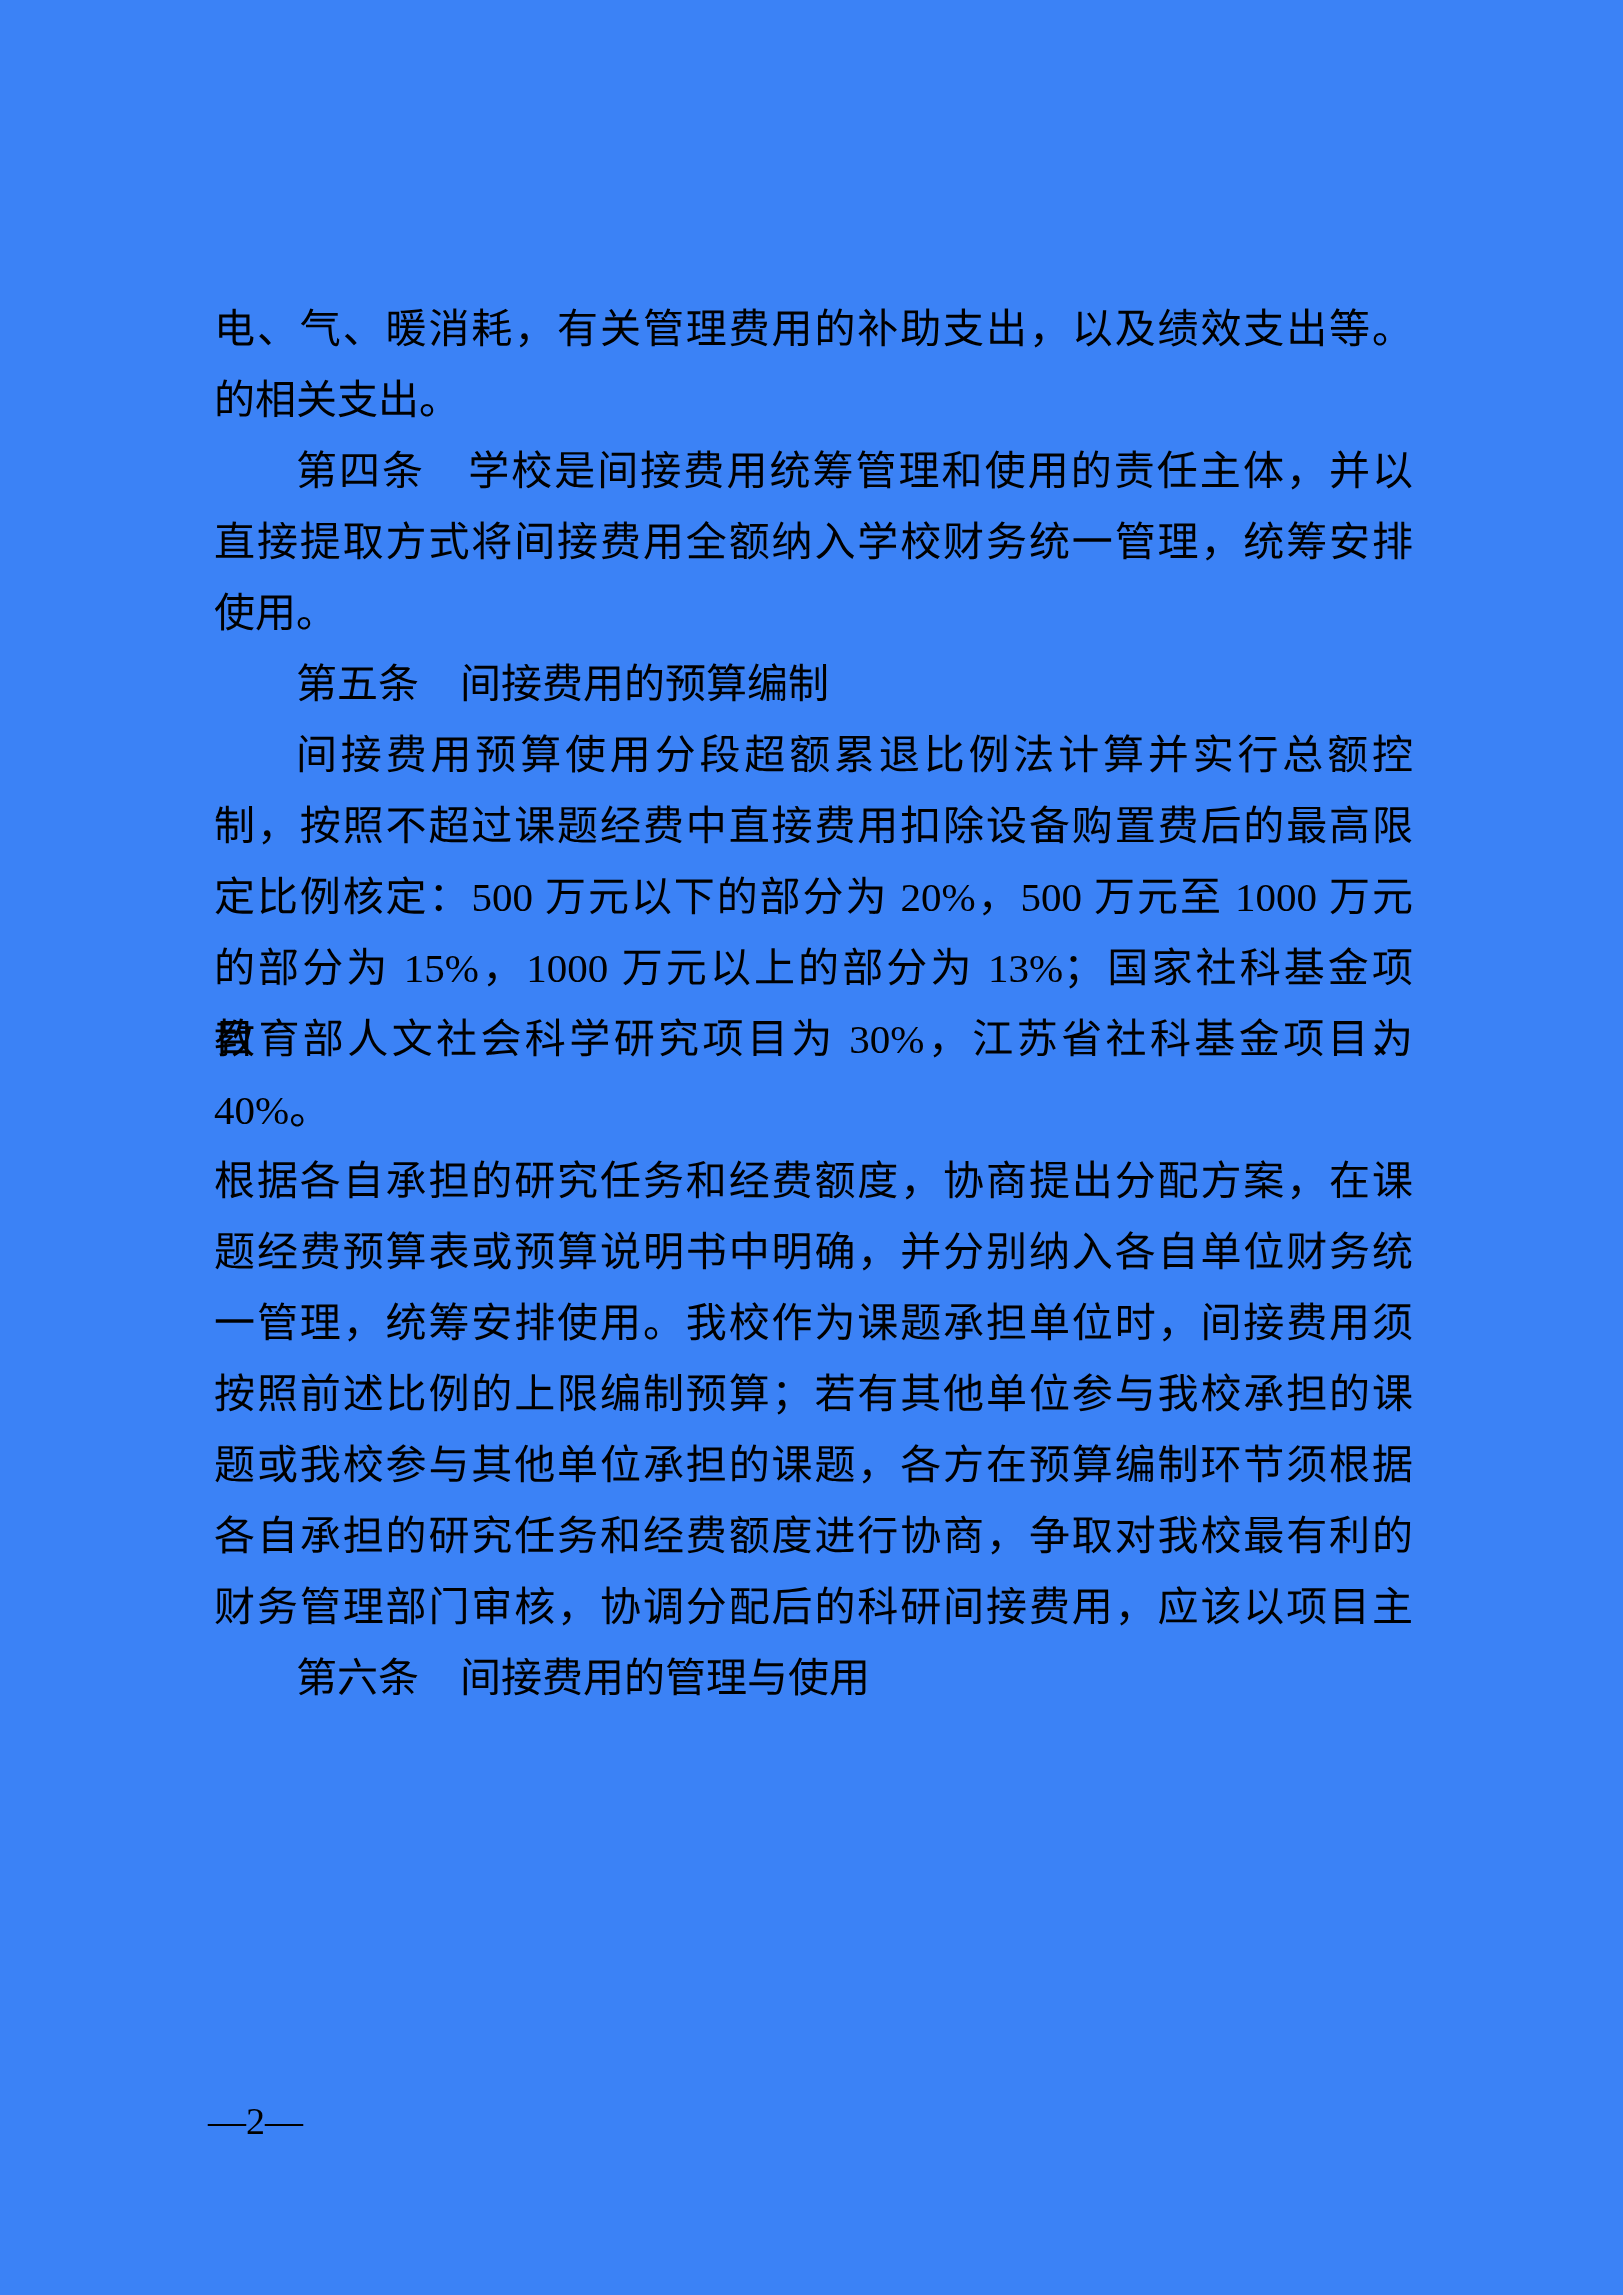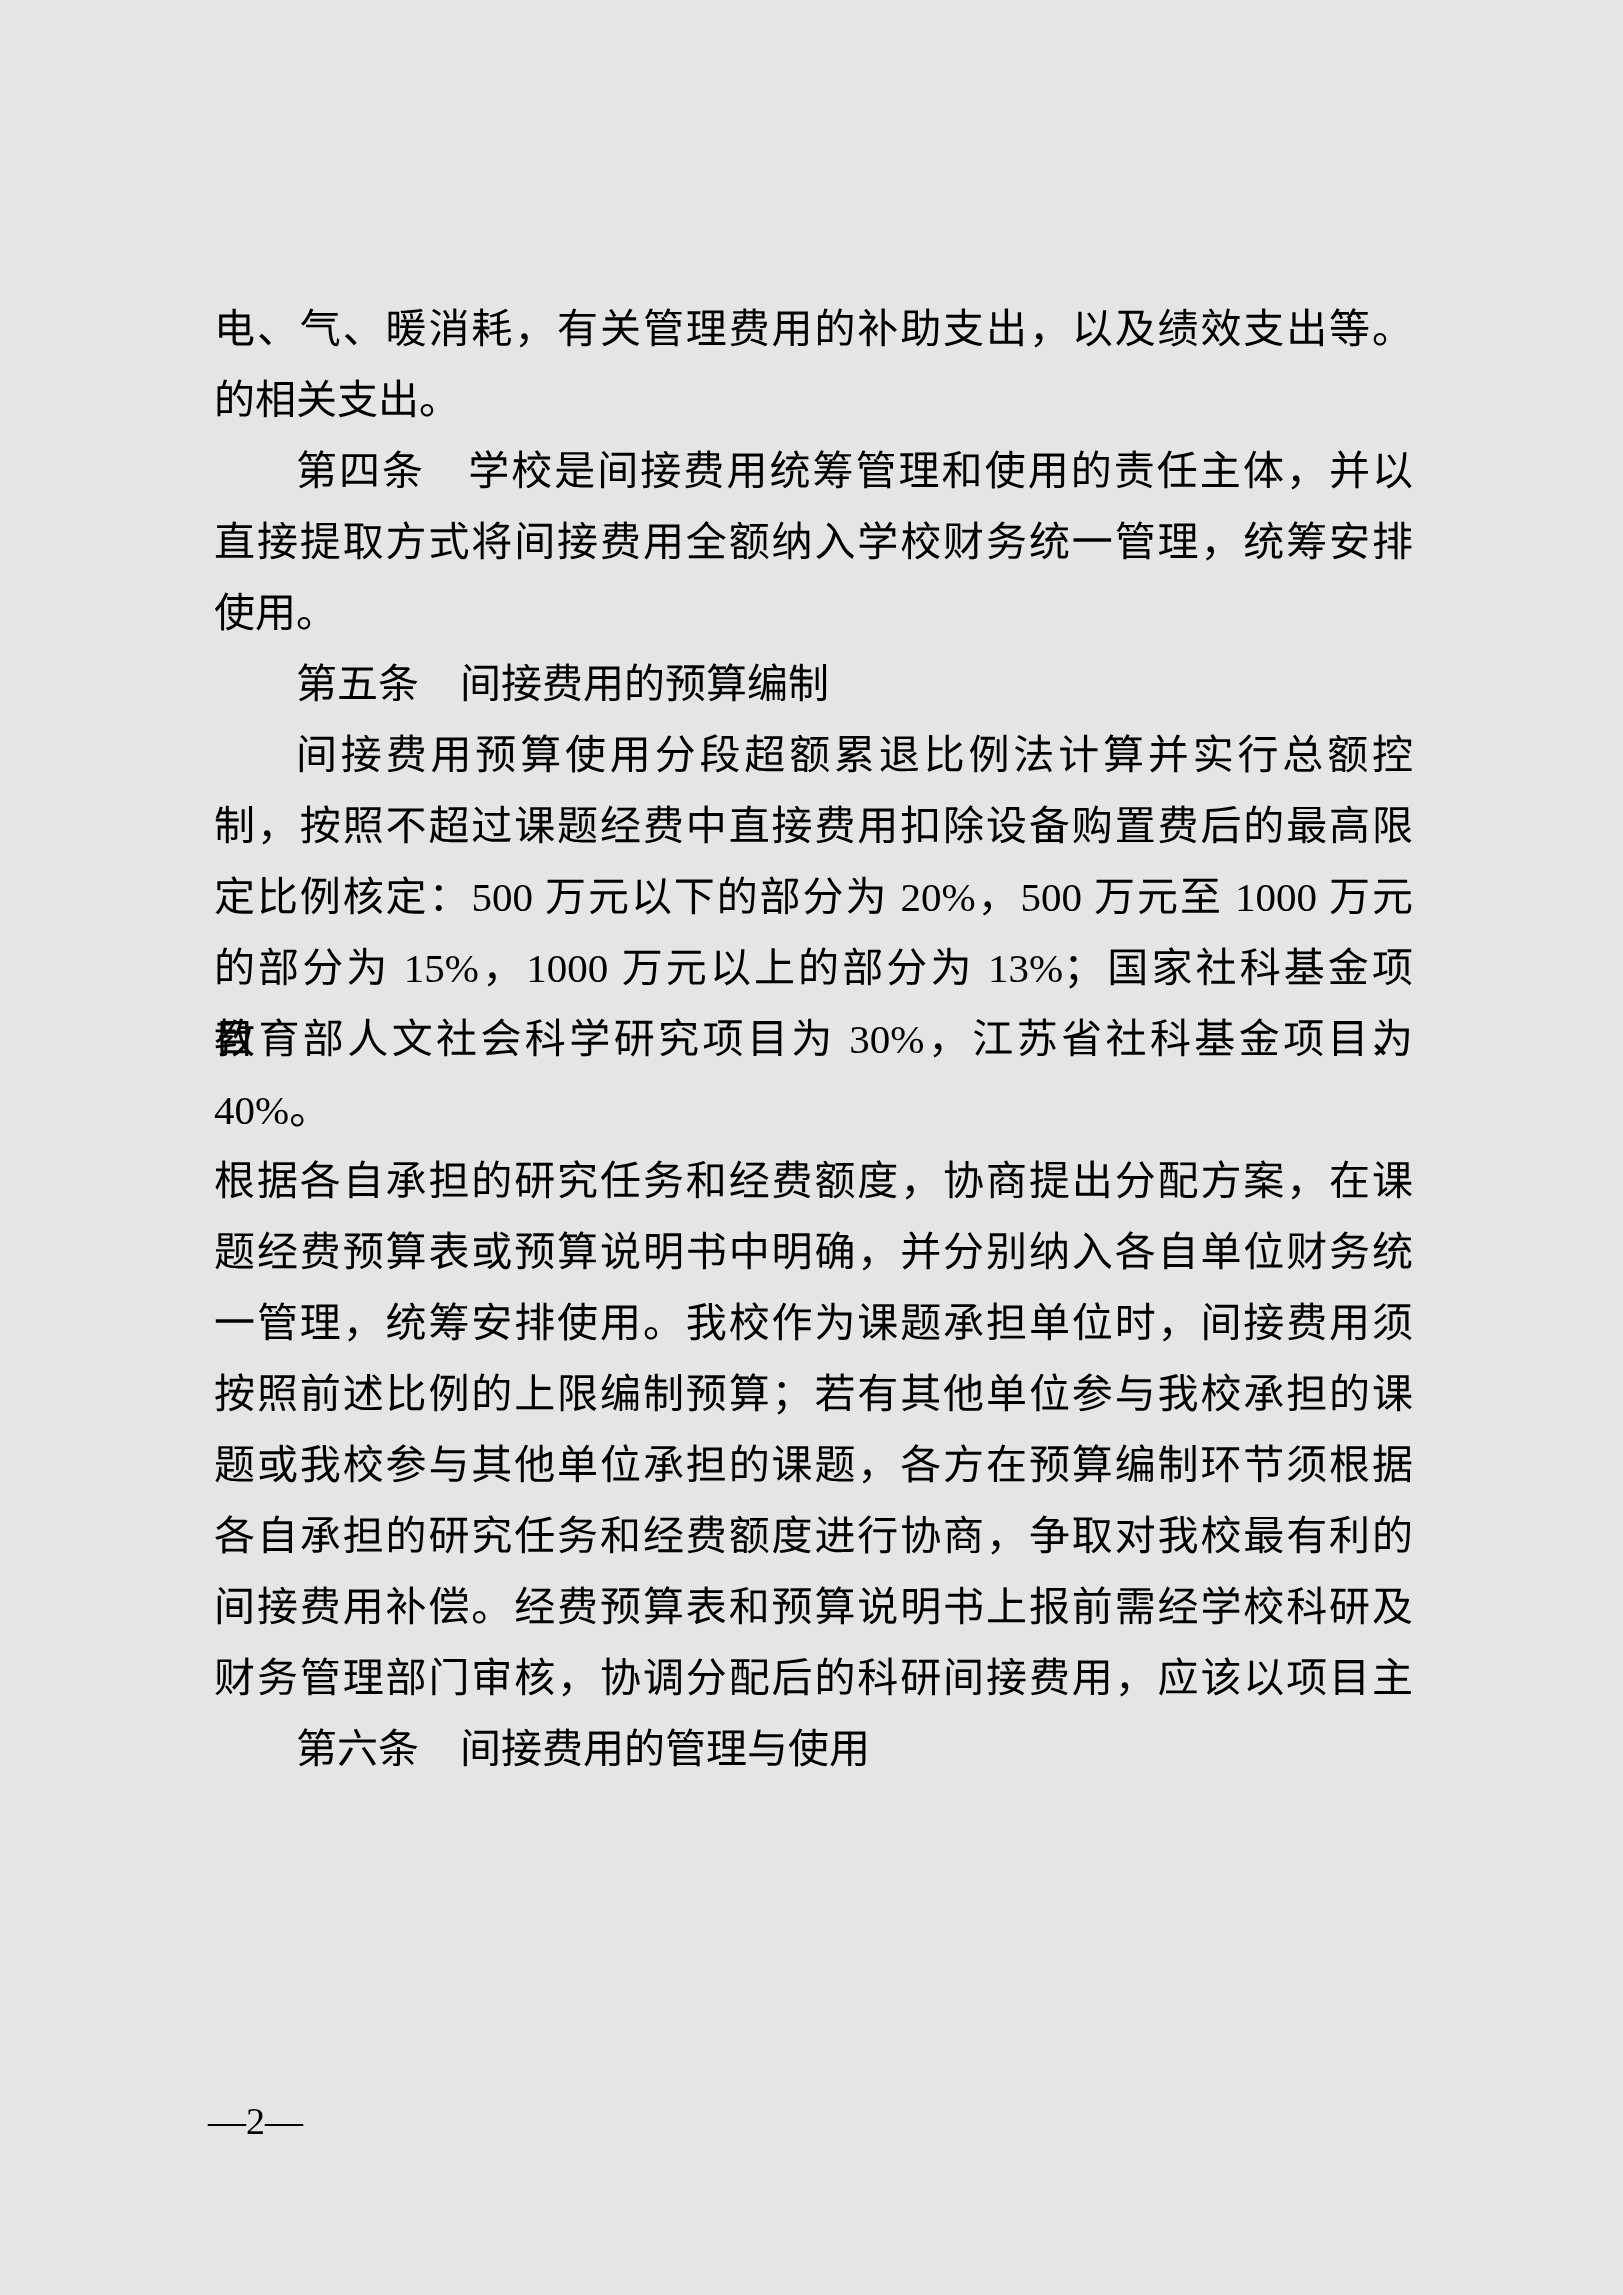--- a/index.html
+++ b/index.html
@@ -4,21 +4,21 @@
 <style>
   html, body {
     margin: 0;
     padding: 0;
     background: #ffffff;
   }
   .page {
     position: relative;
     width: 1623px;
     height: 2295px;
-    background: #e5e5e5;
+    background: #3b82f6;
     overflow: hidden;
     font-family: "Liberation Serif", "DejaVu Serif", serif;
     color: #000000;
   }
   .text-block {
     position: absolute;
     left: 214px;
     top: 294px;
     width: 1199px;
   }
@@ -67,19 +67,18 @@
       <div class="doc-line justify"><span>定比例核定：500 万元以下的部分为 20%，500 万元至 1000 万元</span></div>
       <div class="doc-line justify"><span>的部分为 15%，1000 万元以上的部分为 13%；国家社科基金项目、</span></div>
       <div class="doc-line justify"><span>教育部人文社会科学研究项目为 30%，江苏省社科基金项目为</span></div>
       <div class="doc-line"><span>40%。</span></div>
       <div class="doc-line justify"><span>根据各自承担的研究任务和经费额度，协商提出分配方案，在课</span></div>
       <div class="doc-line justify"><span>题经费预算表或预算说明书中明确，并分别纳入各自单位财务统</span></div>
       <div class="doc-line justify"><span>一管理，统筹安排使用。我校作为课题承担单位时，间接费用须</span></div>
       <div class="doc-line justify"><span>按照前述比例的上限编制预算；若有其他单位参与我校承担的课</span></div>
       <div class="doc-line justify"><span>题或我校参与其他单位承担的课题，各方在预算编制环节须根据</span></div>
       <div class="doc-line justify"><span>各自承担的研究任务和经费额度进行协商，争取对我校最有利的</span></div>
-      <div class="doc-line justify"><span>间接费用补偿。经费预算表和预算说明书上报前需经学校科研及</span></div>
       <div class="doc-line justify"><span>财务管理部门审核，协调分配后的科研间接费用，应该以项目主</span></div>
       <div class="doc-line indent"><span class="article-heading">第六条</span><span>　间接费用的管理与使用</span></div>
     </div>
   <div class="page-number">—2—</div>
 </div>
 
 
 </body></html>

